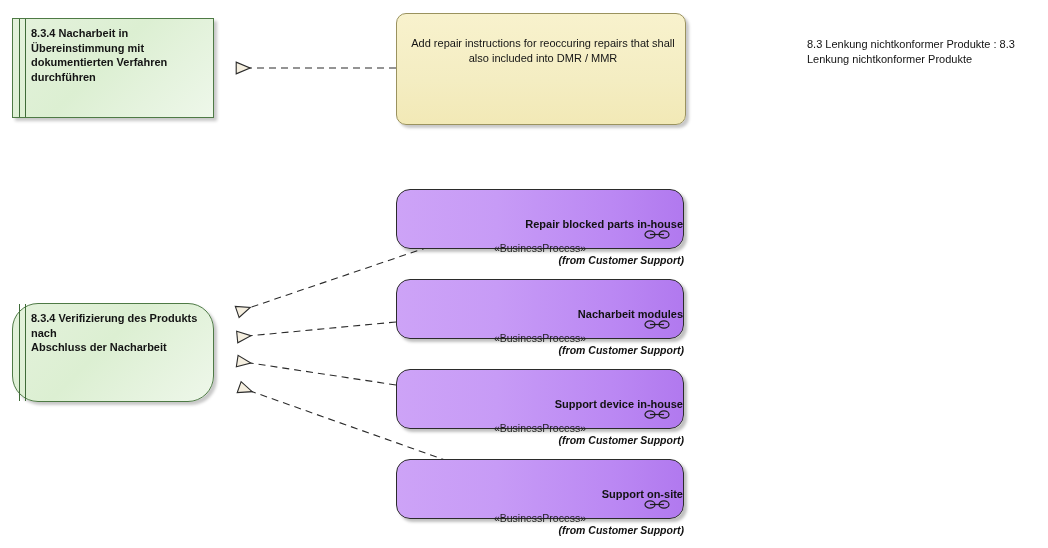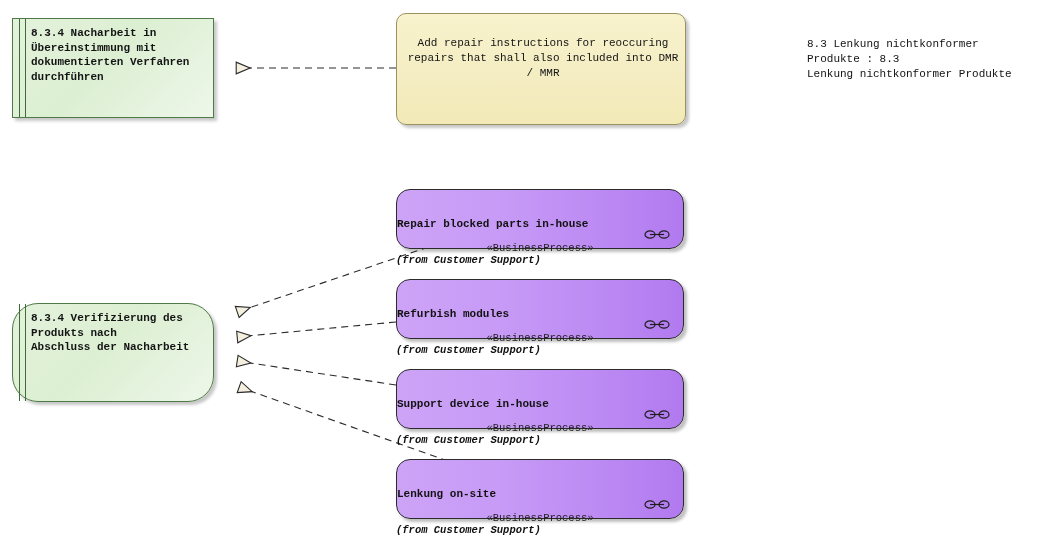--- a/index.html
+++ b/index.html
@@ -10,21 +10,20 @@
   body {
     font-family: "Liberation Sans", sans-serif;
     -webkit-font-smoothing: antialiased;
   }
   #canvas {
     position: relative;
     width: 1028px;
     height: 548px;
     background: #ffffff;
     overflow: hidden;
-    font-family: Liberation Mono, monospace;
   }
 
   
   #connectors {
     position: absolute;
     left: 0;
     top: 0;
     width: 1048px;
     height: 548px;
     pointer-events: none;
@@ -97,35 +96,35 @@
     top: 12px;
     text-align: center;
     font-size: 10.5px;
     color: #1e1e1e;
     margin-top: 40px;
   }
   .bp .bp-name {
     position: absolute;
     left: 0; right: 0;
     top: 28px;
-    text-align: left;
+    text-align: right;
     font-size: 11px;
     font-weight: bold;
     color: #121212;
   }
   .bp .proc-icon {
     position: absolute;
     right: 13px;
     bottom: 8px;
     width: 26px;
     height: 11px;
   }
   .from-label {
     position: absolute;
-    text-align: left;
+    text-align: right;
     font-size: 10.5px;
     font-weight: bold;
     font-style: italic;
     color: #111111;
     white-space: nowrap;
   }
 
   
   .caption {
     position: absolute;
@@ -195,21 +194,21 @@
         <ellipse cx="6" cy="5.5" rx="5" ry="3.6" fill="none" stroke="#1e1e1e" stroke-width="1.2"></ellipse>
         <ellipse cx="20" cy="5.5" rx="5" ry="3.6" fill="none" stroke="#1e1e1e" stroke-width="1.2"></ellipse>
       </svg>
     </div>
   </div>
   <div class="from-label" style="left:396px; top:254px; width:288px;">(from Customer Support)</div>
 
   <div class="bp-wrap" style="left:396px; top:279px; width:288px; height:60px;">
     <div class="bp">
       <div class="stereo">«BusinessProcess»</div>
-      <div class="bp-name">Refurbish modules</div>
+      <div class="bp-name">Nacharbeit modules</div>
       <svg class="proc-icon" viewBox="0 0 26 11">
         <line x1="6" y1="5.5" x2="20" y2="5.5" stroke="#1e1e1e" stroke-width="1.2"></line>
         <ellipse cx="6" cy="5.5" rx="5" ry="3.6" fill="none" stroke="#1e1e1e" stroke-width="1.2"></ellipse>
         <ellipse cx="20" cy="5.5" rx="5" ry="3.6" fill="none" stroke="#1e1e1e" stroke-width="1.2"></ellipse>
       </svg>
     </div>
   </div>
   <div class="from-label" style="left:396px; top:344px; width:288px;">(from Customer Support)</div>
 
   <div class="bp-wrap" style="left:396px; top:369px; width:288px; height:60px;">
@@ -221,21 +220,21 @@
         <ellipse cx="6" cy="5.5" rx="5" ry="3.6" fill="none" stroke="#1e1e1e" stroke-width="1.2"></ellipse>
         <ellipse cx="20" cy="5.5" rx="5" ry="3.6" fill="none" stroke="#1e1e1e" stroke-width="1.2"></ellipse>
       </svg>
     </div>
   </div>
   <div class="from-label" style="left:396px; top:434px; width:288px;">(from Customer Support)</div>
 
   <div class="bp-wrap" style="left:396px; top:459px; width:288px; height:60px;">
     <div class="bp">
       <div class="stereo">«BusinessProcess»</div>
-      <div class="bp-name">Lenkung on-site</div>
+      <div class="bp-name">Support on-site</div>
       <svg class="proc-icon" viewBox="0 0 26 11">
         <line x1="6" y1="5.5" x2="20" y2="5.5" stroke="#1e1e1e" stroke-width="1.2"></line>
         <ellipse cx="6" cy="5.5" rx="5" ry="3.6" fill="none" stroke="#1e1e1e" stroke-width="1.2"></ellipse>
         <ellipse cx="20" cy="5.5" rx="5" ry="3.6" fill="none" stroke="#1e1e1e" stroke-width="1.2"></ellipse>
       </svg>
     </div>
   </div>
   <div class="from-label" style="left:396px; top:524px; width:288px;">(from Customer Support)</div>
 
 </div>

